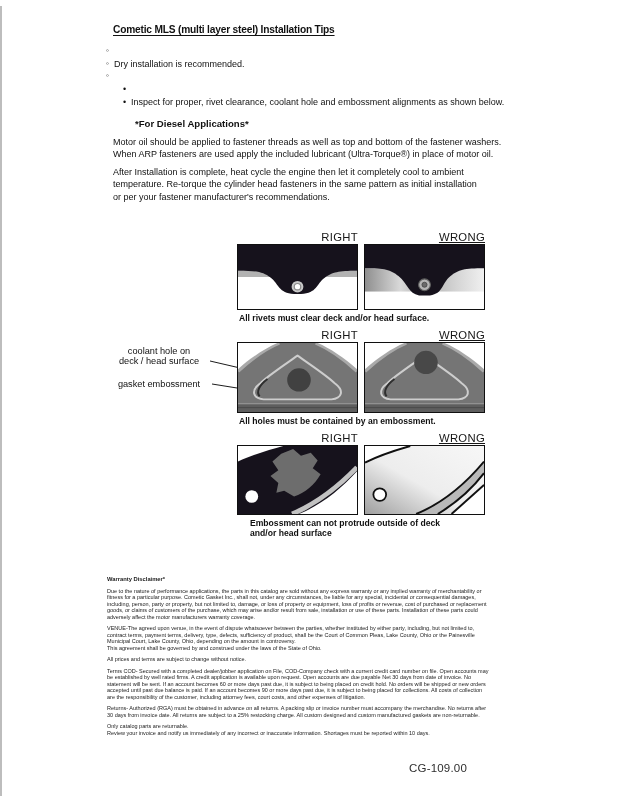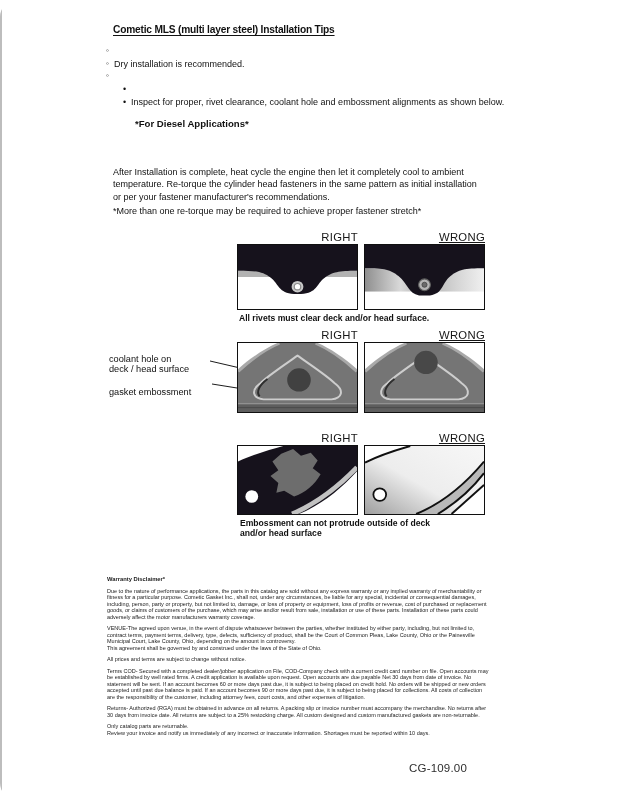--- a/index.html
+++ b/index.html
@@ -1,18 +1,18 @@
 <!DOCTYPE html>
 <html><head>
 <meta charset="utf-8">
 <style>
   html,body { margin:0; padding:0; background:#ffffff; }
   .page {
     position:relative; width:618px; height:800px; background:#ffffff;
-    font-family:"Liberation Sans", sans-serif; color:#111; overflow:hidden;border-radius:17px;
+    font-family:"Liberation Sans", sans-serif; color:#111; overflow:hidden;
   }
   .edge-line { position:absolute; left:0; top:6px; width:1.5px; height:790px; background:#bdbdbd; }
 
   .title {
     position:absolute; left:113px; top:24px; font-size:10.2px; font-weight:700;
     letter-spacing:-0.2px; text-decoration:underline; text-underline-offset:2px; white-space:nowrap;
   }
 
   .tips { position:absolute; left:106px; top:45px; font-size:9px; line-height:12.7px; width:440px; }
   .tip-row { display:flex; white-space:pre; }
@@ -30,23 +30,23 @@
 
   .fig-box { position:absolute; width:121px; border:1.8px solid #101010; box-sizing:border-box; background:#fff; }
   .fig-box svg { display:block; width:100%; height:100%; }
   .r1-box { top:244px; height:66px; }
   .r2-box { top:342px; height:71px; }
   .r3-box { top:445px; height:70px; }
 
   .fig-caption { position:absolute; font-size:8.6px; font-weight:700; color:#101010; line-height:10.4px; white-space:pre-line; }
   .cap1 { left:239px; top:313px; }
   .cap2 { left:239px; top:416px; }
-  .cap3 { left:240px; top:518px; }
-
-  .ann { position:absolute; left:109px; width:100px; text-align:left; font-size:9.2px; line-height:10.2px; color:#101010; white-space:pre-line;margin-top:8px; }
+  .cap3 { left:250px; top:518px; }
+
+  .ann { position:absolute; left:109px; width:100px; text-align:center; font-size:9.2px; line-height:10.2px; color:#101010; white-space:pre-line; }
   .ann-coolant { top:346px; }
   .ann-emboss  { top:379px; }
   .leader-lines { position:absolute; left:206px; top:356px; width:96px; height:40px; }
 
   .disclaimer { position:absolute; left:107px; top:576px; width:430px; font-size:5.5px; line-height:6.5px; color:#222; }
   .disclaimer .disc-h { font-weight:700; font-size:5.8px; margin:0 0 5px 0; }
   .disclaimer p { margin:0 0 5px 0; white-space:pre-line; }
 
   .page-num { position:absolute; left:409px; top:762px; font-size:11.5px; letter-spacing:0.2px; color:#2e2e2e; white-space:nowrap; }
 </style>
@@ -73,24 +73,25 @@
     <div class="tip-row tip-sub">
       <span class="marker">•</span>
     </div>
     <div class="tip-row tip-sub">
       <span class="marker">•</span>
       <span>Inspect for proper, rivet clearance, coolant hole and embossment alignments as shown below.</span>
     </div>
   </div>
 
   <div class="diesel-h">*For Diesel Applications*</div>
+  <div class="para p1">Motor oil should be applied to fastener threads as well as top and bottom of the fastener washers.
+When ARP fasteners are used apply the included lubricant (Ultra-Torque®) in place of motor oil.</div>
   <div class="para p2">After Installation is complete, heat cycle the engine then let it completely cool to ambient
 temperature. Re-torque the cylinder head fasteners in the same pattern as initial installation
 or per your fastener manufacturer's recommendations.</div>
-  <div class="para p3">*More than one re-torque may be required to achieve proper fastener stretch*</div>
 
   <div class="fig-label col-left r1-lbl">RIGHT</div>
   <div class="fig-label col-right r1-lbl">WRONG</div>
 
   <div class="fig-box col-left r1-box">
     <svg viewBox="0 0 121 66" preserveAspectRatio="none">
       <rect width="121" height="66" fill="#ffffff"></rect>
       <rect x="0" y="26.5" width="121" height="6.5" fill="#b2b2b2"></rect>
       <path d="M0,0 H121 V26.5 C102,26.5 96,28 88.5,33.5 C79,40.5 81,49.5 64,50.5 L57,50.5 C41,49.5 42,40.5 33,33.5 C25.5,28 19.5,26.5 0,26.5 Z" fill="#16121c"></path>
       <circle cx="60.5" cy="43" r="6" fill="#c8c8c8"></circle>
@@ -151,20 +152,21 @@
       <path d="M0,0 H40 C28,5 12,16 0,27 Z" fill="#ffffff"></path>
       <path d="M121,0 H81 C93,5 109,16 121,27 Z" fill="#ffffff"></path>
       <path d="M60.5,13 C48,22 30,34 22,42 C13,49 15,57 26,58 L95,58 C106,57 108,49 99,42 C91,34 73,22 60.5,13 Z" fill="none" stroke="#cdcdcd" stroke-width="2"></path>
       <path d="M30,37 C22,43 18,50 22,55" stroke="#2e2e2e" stroke-width="2" fill="none"></path>
       <circle cx="62" cy="20" r="12" fill="#484848"></circle>
       <rect y="62.5" width="121" height="8.5" fill="#5e5e5e"></rect>
       <line x1="0" y1="62.5" x2="121" y2="62.5" stroke="#9e9e9e" stroke-width="1.2"></line>
       <line x1="0" y1="66.5" x2="121" y2="66.5" stroke="#494949" stroke-width="1"></line>
     </svg>
   </div>
+  <div class="fig-caption cap2">All holes must be contained by an embossment.</div>
 
   <div class="fig-label col-left r3-lbl">RIGHT</div>
   <div class="fig-label col-right r3-lbl">WRONG</div>
 
   <div class="fig-box col-left r3-box">
     <svg viewBox="0 0 121 70" preserveAspectRatio="none">
       <rect width="121" height="70" fill="#16121c"></rect>
       <path d="M55,70 C78,60 100,44 121,22" stroke="#c2c2c2" stroke-width="5" fill="none"></path>
       <path d="M44,8 L56,3 L64,10 L74,7 L81,15 L76,23 L84,29 C78,40 68,48 57,52 L47,46 L39,48 L41,38 L33,31 L41,25 L35,16 Z" fill="#6d6d6d"></path>
       <path d="M0,0 H46 C32,4 14,9 0,16 Z" fill="#ffffff"></path>

